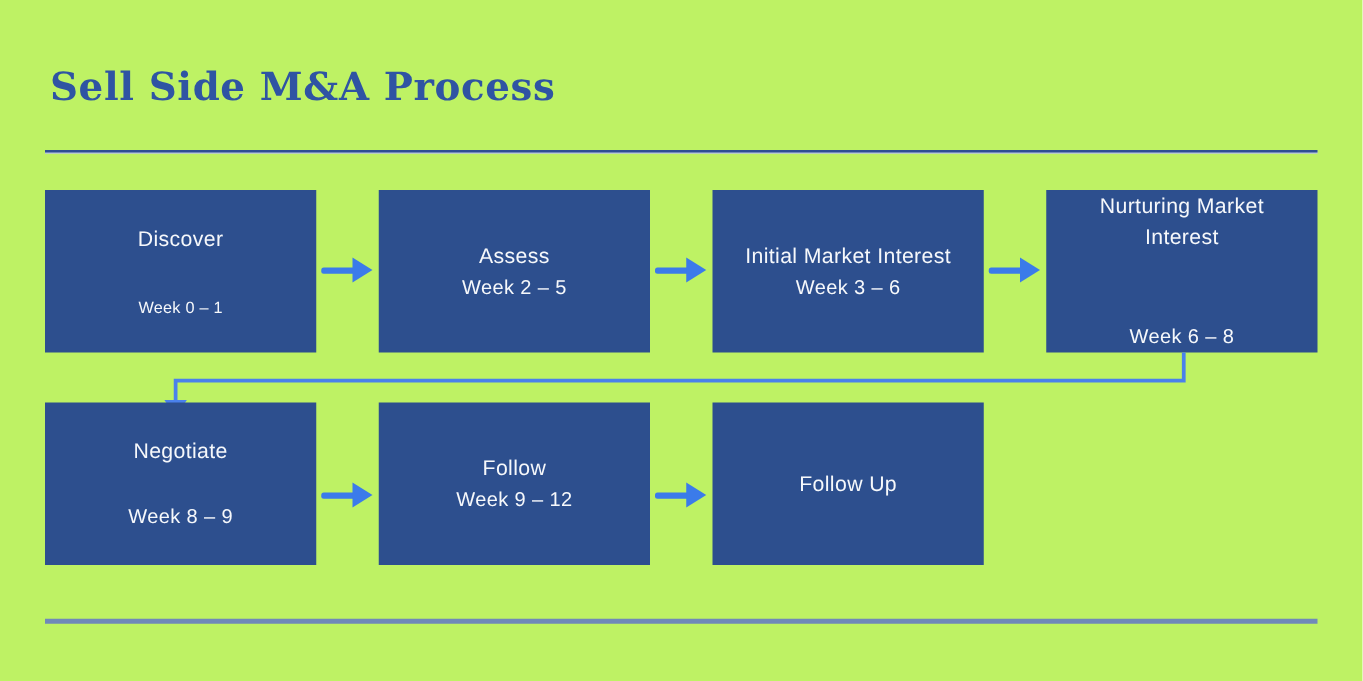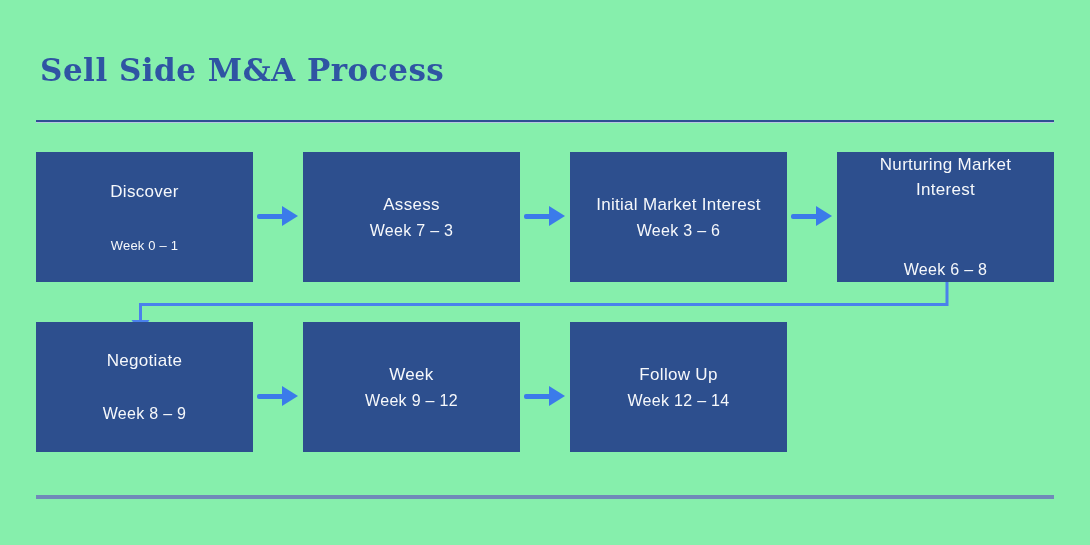--- a/index.html
+++ b/index.html
@@ -8,21 +8,21 @@
     --connector:#4a81ec;
     --title:#2f54a3;
     --rule-top:#2e4f93;
     --rule-bottom:#7089b9;
     --box-text:#f6f8fb;
   }
   html,body{margin:0;padding:0;background:#ffffff;}
   .canvas{
     position:relative;
     width:1090px;height:545px;
-    background:#86efac;
+    background:#bef264;
     font-family:"Liberation Sans", sans-serif;
     overflow:hidden;
   }
   .title{
     position:absolute;left:40px;top:52px;
     font-family:"DejaVu Serif", serif;
     font-weight:700;
     font-size:31px;
     letter-spacing:.5px;
     color:var(--title);
@@ -71,21 +71,21 @@
   <h1 class="title">Sell Side M&amp;A Process</h1>
 
   <div class="rule rule-top"></div>
 
   <div class="step row1 col1">
     <span class="label">Discover</span>
     <span class="weeks-small">Week 0 – 1</span>
   </div>
   <div class="step row1 col2">
     <span class="label">Assess</span>
-    <span class="weeks">Week 7 – 3</span>
+    <span class="weeks">Week 2 – 5</span>
   </div>
   <div class="step row1 col3">
     <span class="label">Initial Market Interest</span>
     <span class="weeks">Week 3 – 6</span>
   </div>
   <div class="step row1 col4">
     <span class="label">Nurturing Market Interest</span>
     <span class="weeks">Week 6 – 8</span>
   </div>
 
@@ -105,26 +105,25 @@
   <svg class="connector-svg" viewBox="0 0 1090 545" xmlns="http://www.w3.org/2000/svg">
     <path d="M 947 282 L 947 304.5 L 140.5 304.5 L 140.5 321" fill="none" stroke="#4a81ec" stroke-width="3"></path>
     <polygon points="131.5,320 149.5,320 140.5,333" fill="#4a81ec"></polygon>
   </svg>
 
   <div class="step row2 col1">
     <span class="label">Negotiate</span>
     <span class="weeks">Week 8 – 9</span>
   </div>
   <div class="step row2 col2">
-    <span class="label">Week</span>
+    <span class="label">Follow</span>
     <span class="weeks">Week 9 – 12</span>
   </div>
   <div class="step row2 col3">
     <span class="label">Follow Up</span>
-    <span class="weeks">Week 12 – 14</span>
   </div>
 
   <div class="h-arrow arrow-r2 ax1">
     <div class="shaft"></div>
       <div class="head"></div>
   </div>
   <div class="h-arrow arrow-r2 ax2">
     <div class="shaft"></div>
       <div class="head"></div>
   </div>

